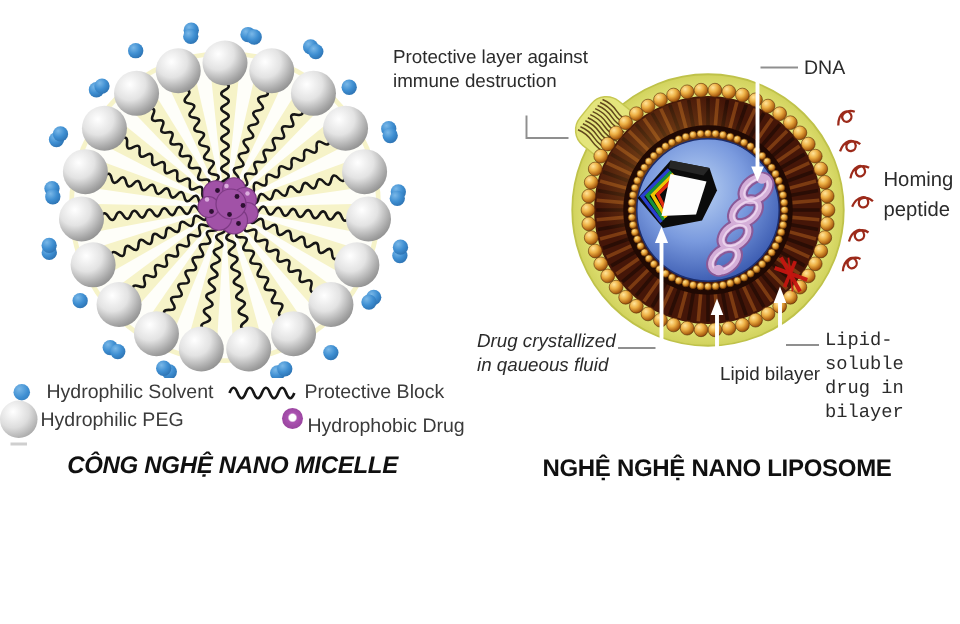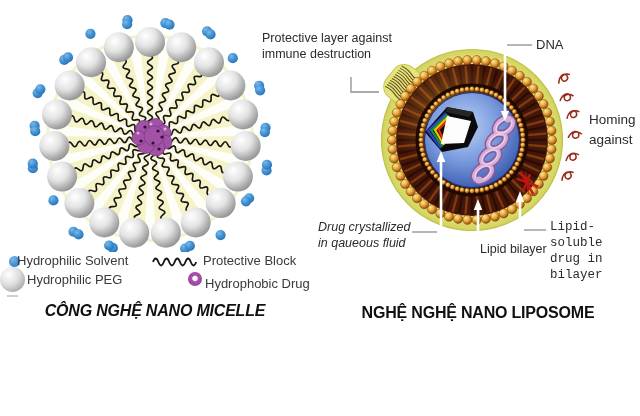--- a/index.html
+++ b/index.html
@@ -21,21 +21,21 @@
   #title-liposome{left:348px;top:304px;width:260px;}
   .legend-label{position:absolute;font-size:13px;color:#3a3a3a;}
   .leg-ic{position:absolute;}
   #leg-dot{left:9px;top:256px;width:11px;height:11px;border-radius:50%;
      background:radial-gradient(circle at 35% 30%, #7ab8e8, #3f8fd2 55%, #2f77b5);}
   #leg-sphere{left:0px;top:267px;width:25px;height:25px;border-radius:50%;
      background:radial-gradient(circle at 35% 30%, #ffffff, #dddddd 45%, #a0a0a0 85%, #8a8a8a);}
   #leg-drug{left:188px;top:272px;width:14px;height:14px;border-radius:50%;
      background:radial-gradient(circle at 50% 46%, #ffffff 0 2.2px, #aa52b0 3.2px, #8d3a93 100%);}
   #leg-squiggle{left:152px;top:255px;}
-  #leg-solvent-label{left:17px;top:253px;}
+  #leg-solvent-label{left:31px;top:253px;}
   #leg-block-label{left:203px;top:253px;}
   #leg-peg-label{left:27px;top:272px;}
   #leg-drug-label{left:205px;top:276px;text-align:right;}
   #leg-dash{position:absolute;left:7px;top:295px;width:11px;height:2px;background:#cfcfcf;}
 </style>
 </head>
 <body>
 
 <div class="stage">
 
@@ -467,21 +467,21 @@
         <polygon points="200,191 195.8,202 204.2,202" fill="#ffffff"></polygon>
         <line x1="185" y1="46" x2="185" y2="112" stroke="#ffffff" stroke-width="2.6"></line>
         <polygon points="185,121 180.8,111 189.2,111" fill="#ffffff"></polygon>
       </g>
     </svg>
 
   <div class="lbl" id="lbl-protective">Protective layer against
 immune destruction</div>
   <div class="lbl" id="lbl-dna">DNA</div>
   <div class="lbl" id="lbl-homing">Homing
-against</div>
+peptide</div>
   <div class="lbl" id="lbl-drugcryst">Drug crystallized
 in qaueous fluid</div>
   <div class="lbl" id="lbl-bilayer">Lipid bilayer</div>
   <div class="lbl" id="lbl-lipidsol">Lipid-soluble
 drug in bilayer</div>
 
   <div class="legend">
     <span class="leg-ic" id="leg-dot"></span>
     <span class="legend-label" id="leg-solvent-label">Hydrophilic Solvent</span>
     <svg class="leg-ic" id="leg-squiggle" width="46" height="12" viewBox="0 0 46 12">

